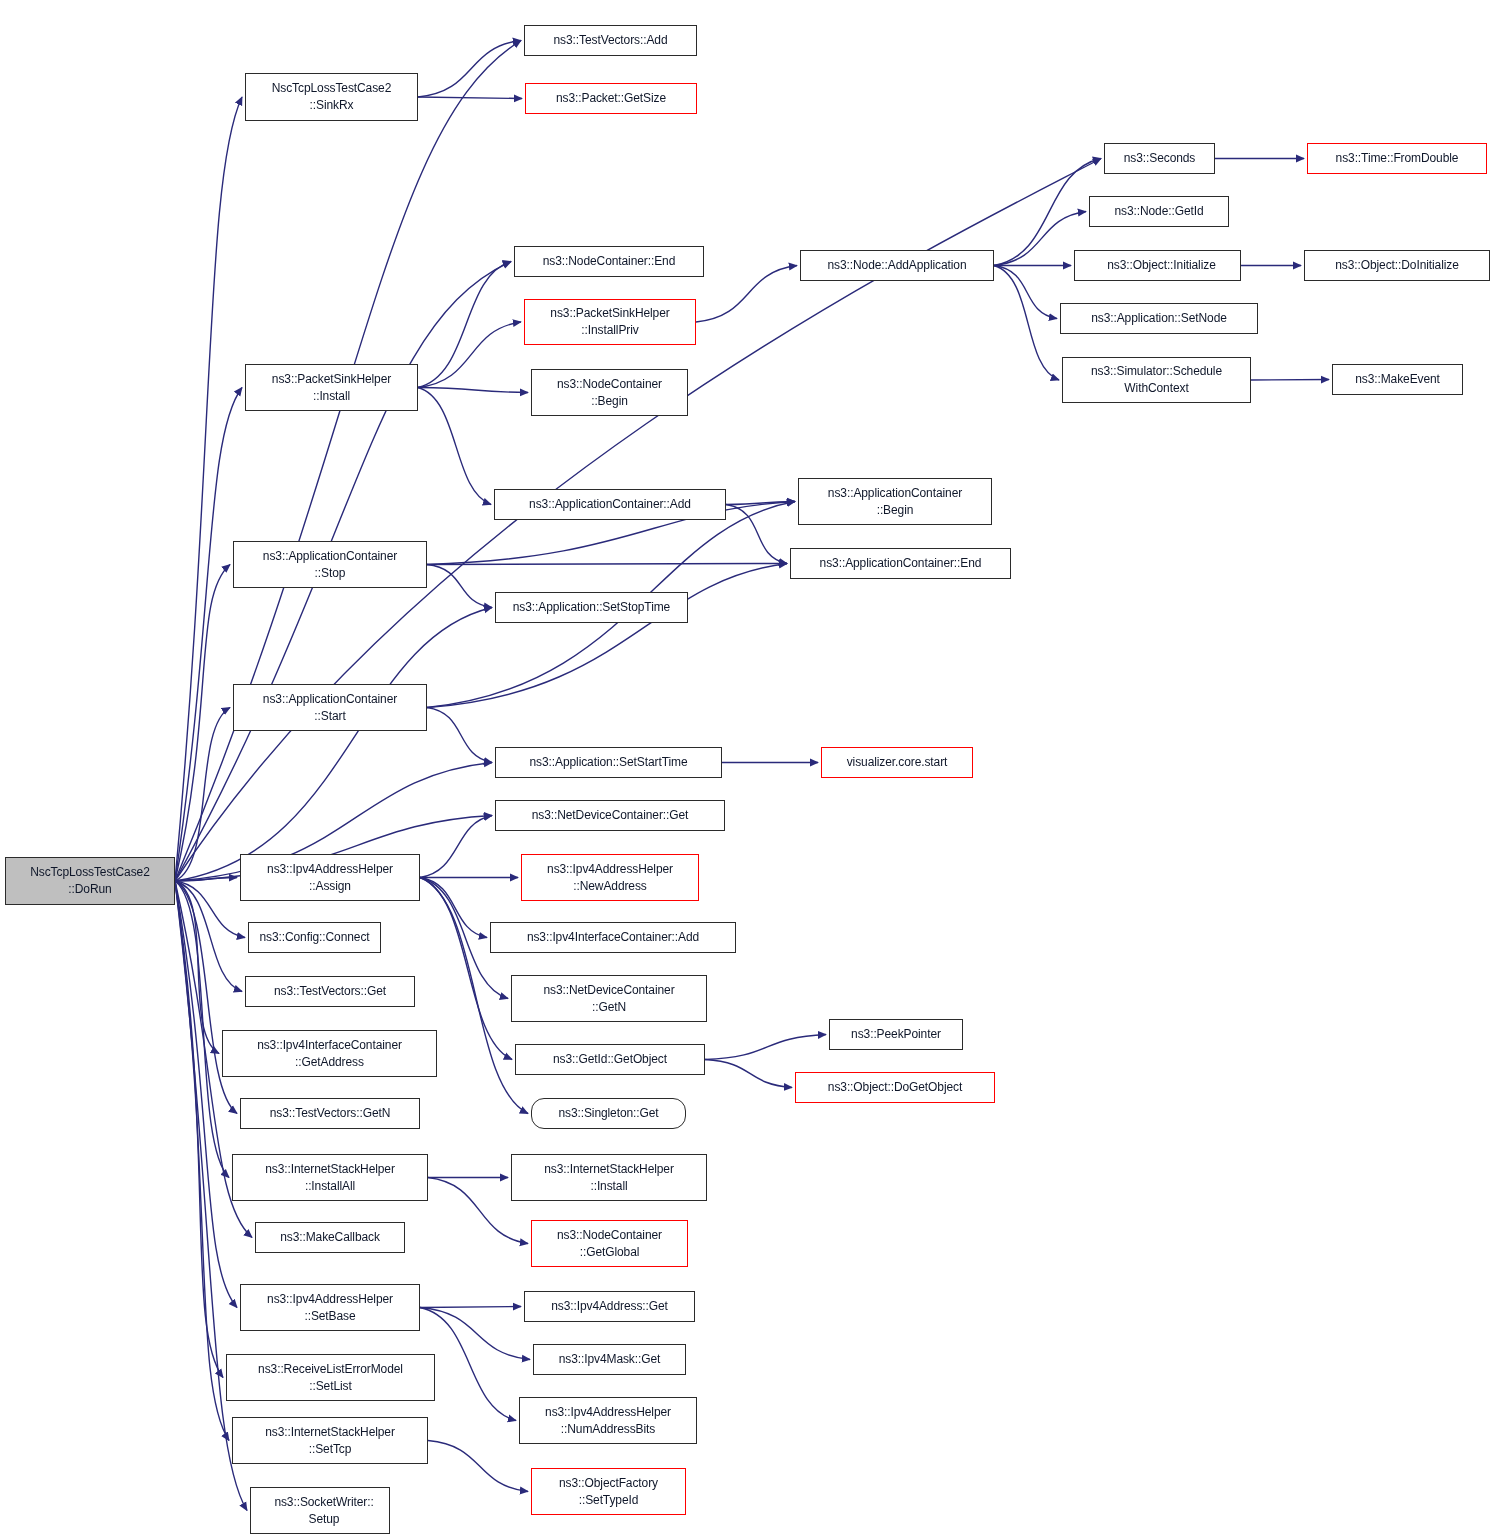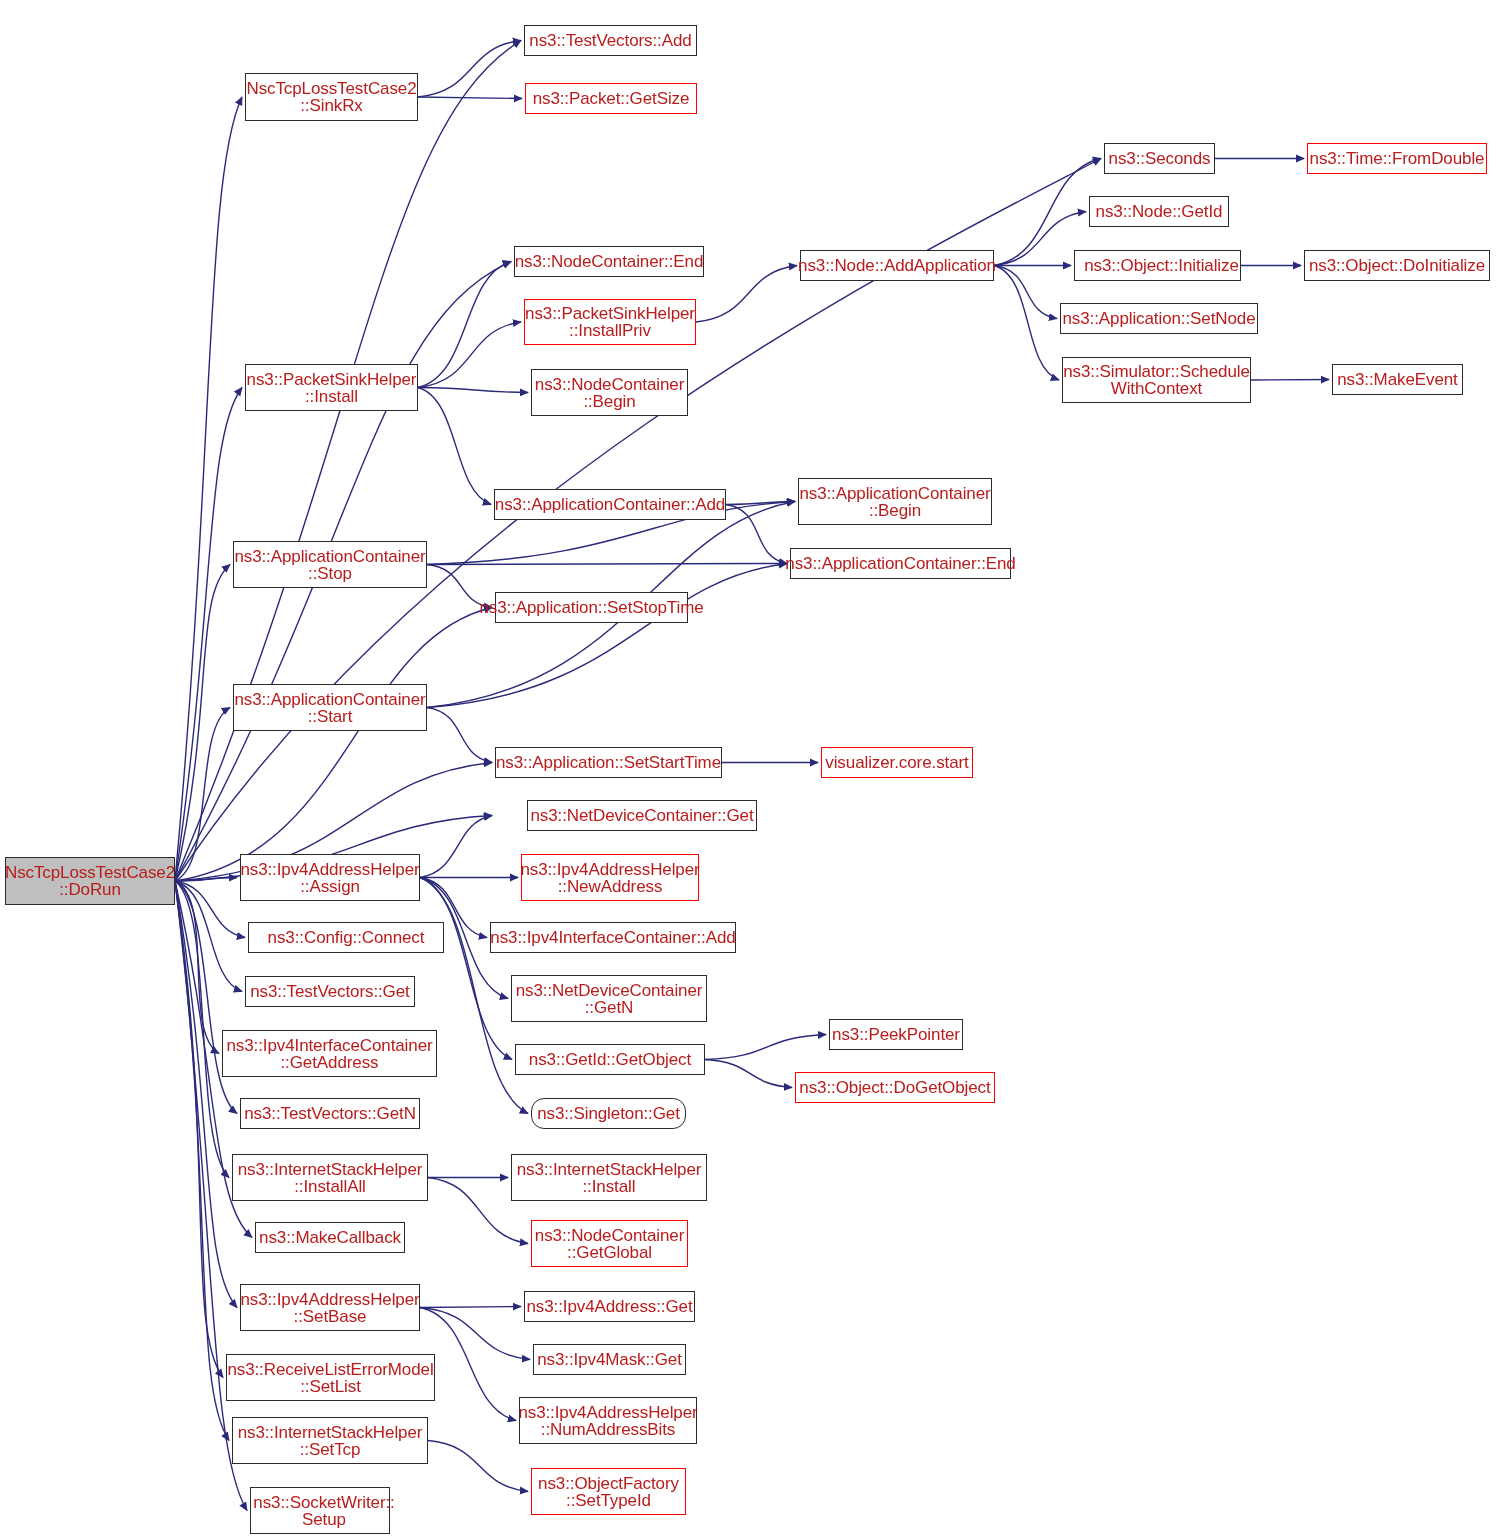--- a/index.html
+++ b/index.html
@@ -10,26 +10,26 @@
     background:#ffffff;
     font-family:"Liberation Sans","DejaVu Sans",sans-serif;
     overflow:hidden;
   }
   #edges{position:absolute;left:0;top:0;width:1496px;height:1539px;}
   .node{
     position:absolute;
     box-sizing:border-box;
     border:1px solid #2b2b2b;
     background:#ffffff;
-    color:#b91c1c;
+    color:#0f172a;
     display:flex;
     align-items:center;
     justify-content:center;
     text-align:center;
-    font-size:17px;
+    font-size:12px;
     line-height:17px;
     letter-spacing:-0.1px;
     white-space:pre-line;
     z-index:5;
   }
   .node.red{border:1.6px solid #ff0000;}
   .node.root{background:#bfbfbf;border:1px solid #2b2b2b;}
 </style>
 </head>
 <body>
@@ -129,28 +129,28 @@
       <div class="node" style="left: 798px; top: 478px; width: 194px; height: 47px;">ns3::ApplicationContainer
 ::Begin</div>
       <div class="node" style="left: 233px; top: 541px; width: 194px; height: 47px;">ns3::ApplicationContainer
 ::Stop</div>
       <div class="node" style="left: 790px; top: 548px; width: 221px; height: 31px;">ns3::ApplicationContainer::End</div>
       <div class="node" style="left: 495px; top: 592px; width: 193px; height: 31px;">ns3::Application::SetStopTime</div>
       <div class="node" style="left: 233px; top: 684px; width: 194px; height: 47px;">ns3::ApplicationContainer
 ::Start</div>
       <div class="node" style="left: 495px; top: 747px; width: 227px; height: 31px;">ns3::Application::SetStartTime</div>
       <div class="node red" style="left: 821px; top: 747px; width: 152px; height: 31px;">visualizer.core.start</div>
-      <div class="node" style="left: 495px; top: 800px; width: 230px; height: 31px; margin-left: 32px;">ns3::NetDeviceContainer::Get</div>
+      <div class="node" style="left: 495px; top: 800px; width: 230px; height: 31px;">ns3::NetDeviceContainer::Get</div>
       <div class="node root" style="left: 5px; top: 857px; width: 170px; height: 48px;">NscTcpLossTestCase2
 ::DoRun</div>
       <div class="node" style="left: 240px; top: 854px; width: 180px; height: 47px;">ns3::Ipv4AddressHelper
 ::Assign</div>
       <div class="node red" style="left: 521px; top: 854px; width: 178px; height: 47px;">ns3::Ipv4AddressHelper
 ::NewAddress</div>
-      <div class="node" style="left: 248px; top: 922px; width: 196px; height: 31px;">ns3::Config::Connect</div>
+      <div class="node" style="left: 248px; top: 922px; width: 133px; height: 31px;">ns3::Config::Connect</div>
       <div class="node" style="left: 490px; top: 922px; width: 246px; height: 31px;">ns3::Ipv4InterfaceContainer::Add</div>
       <div class="node" style="left: 245px; top: 976px; width: 170px; height: 31px;">ns3::TestVectors::Get</div>
       <div class="node" style="left: 511px; top: 975px; width: 196px; height: 47px;">ns3::NetDeviceContainer
 ::GetN</div>
       <div class="node" style="left: 222px; top: 1030px; width: 215px; height: 47px;">ns3::Ipv4InterfaceContainer
 ::GetAddress</div>
       <div class="node" style="left: 515px; top: 1044px; width: 190px; height: 31px;">ns3::GetId::GetObject</div>
       <div class="node" style="left: 829px; top: 1019px; width: 134px; height: 31px;">ns3::PeekPointer</div>
       <div class="node red" style="left: 795px; top: 1072px; width: 200px; height: 31px;">ns3::Object::DoGetObject</div>
       <div class="node" style="left: 240px; top: 1098px; width: 180px; height: 31px;">ns3::TestVectors::GetN</div>

